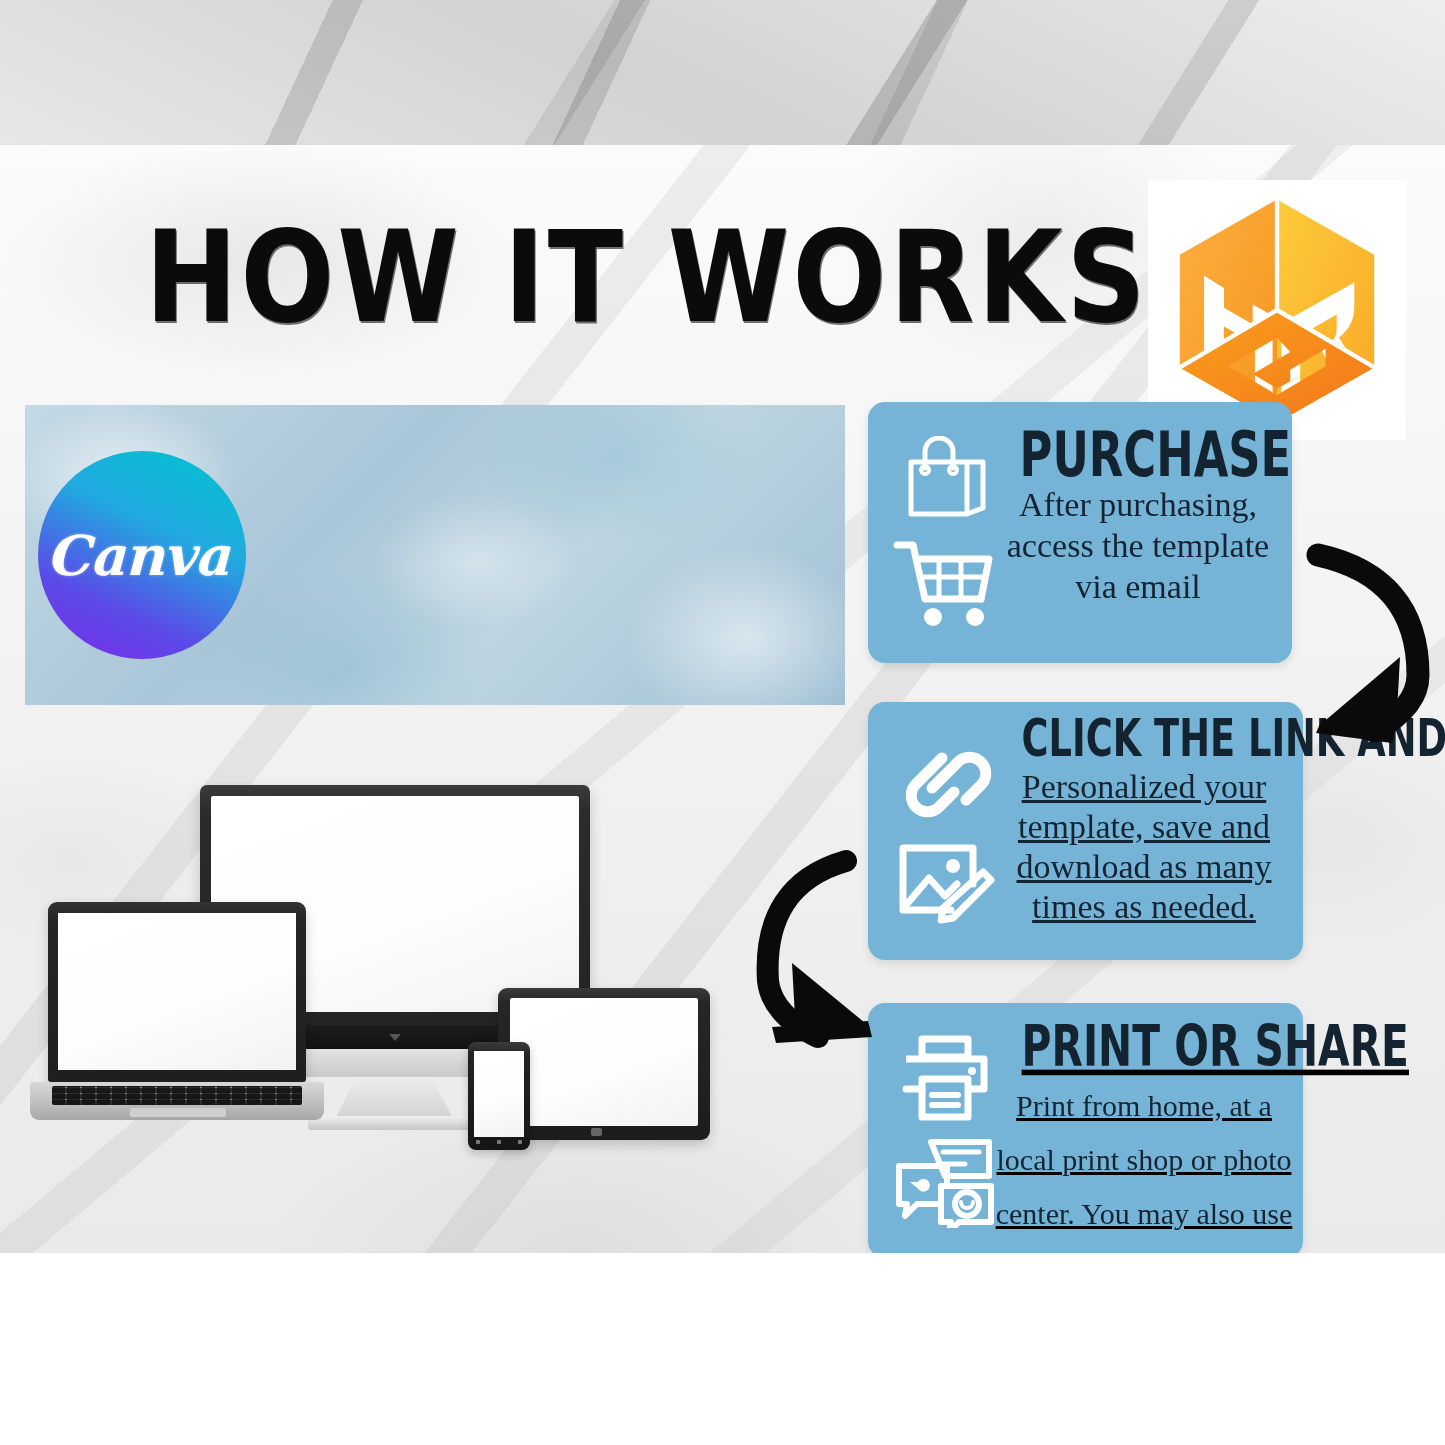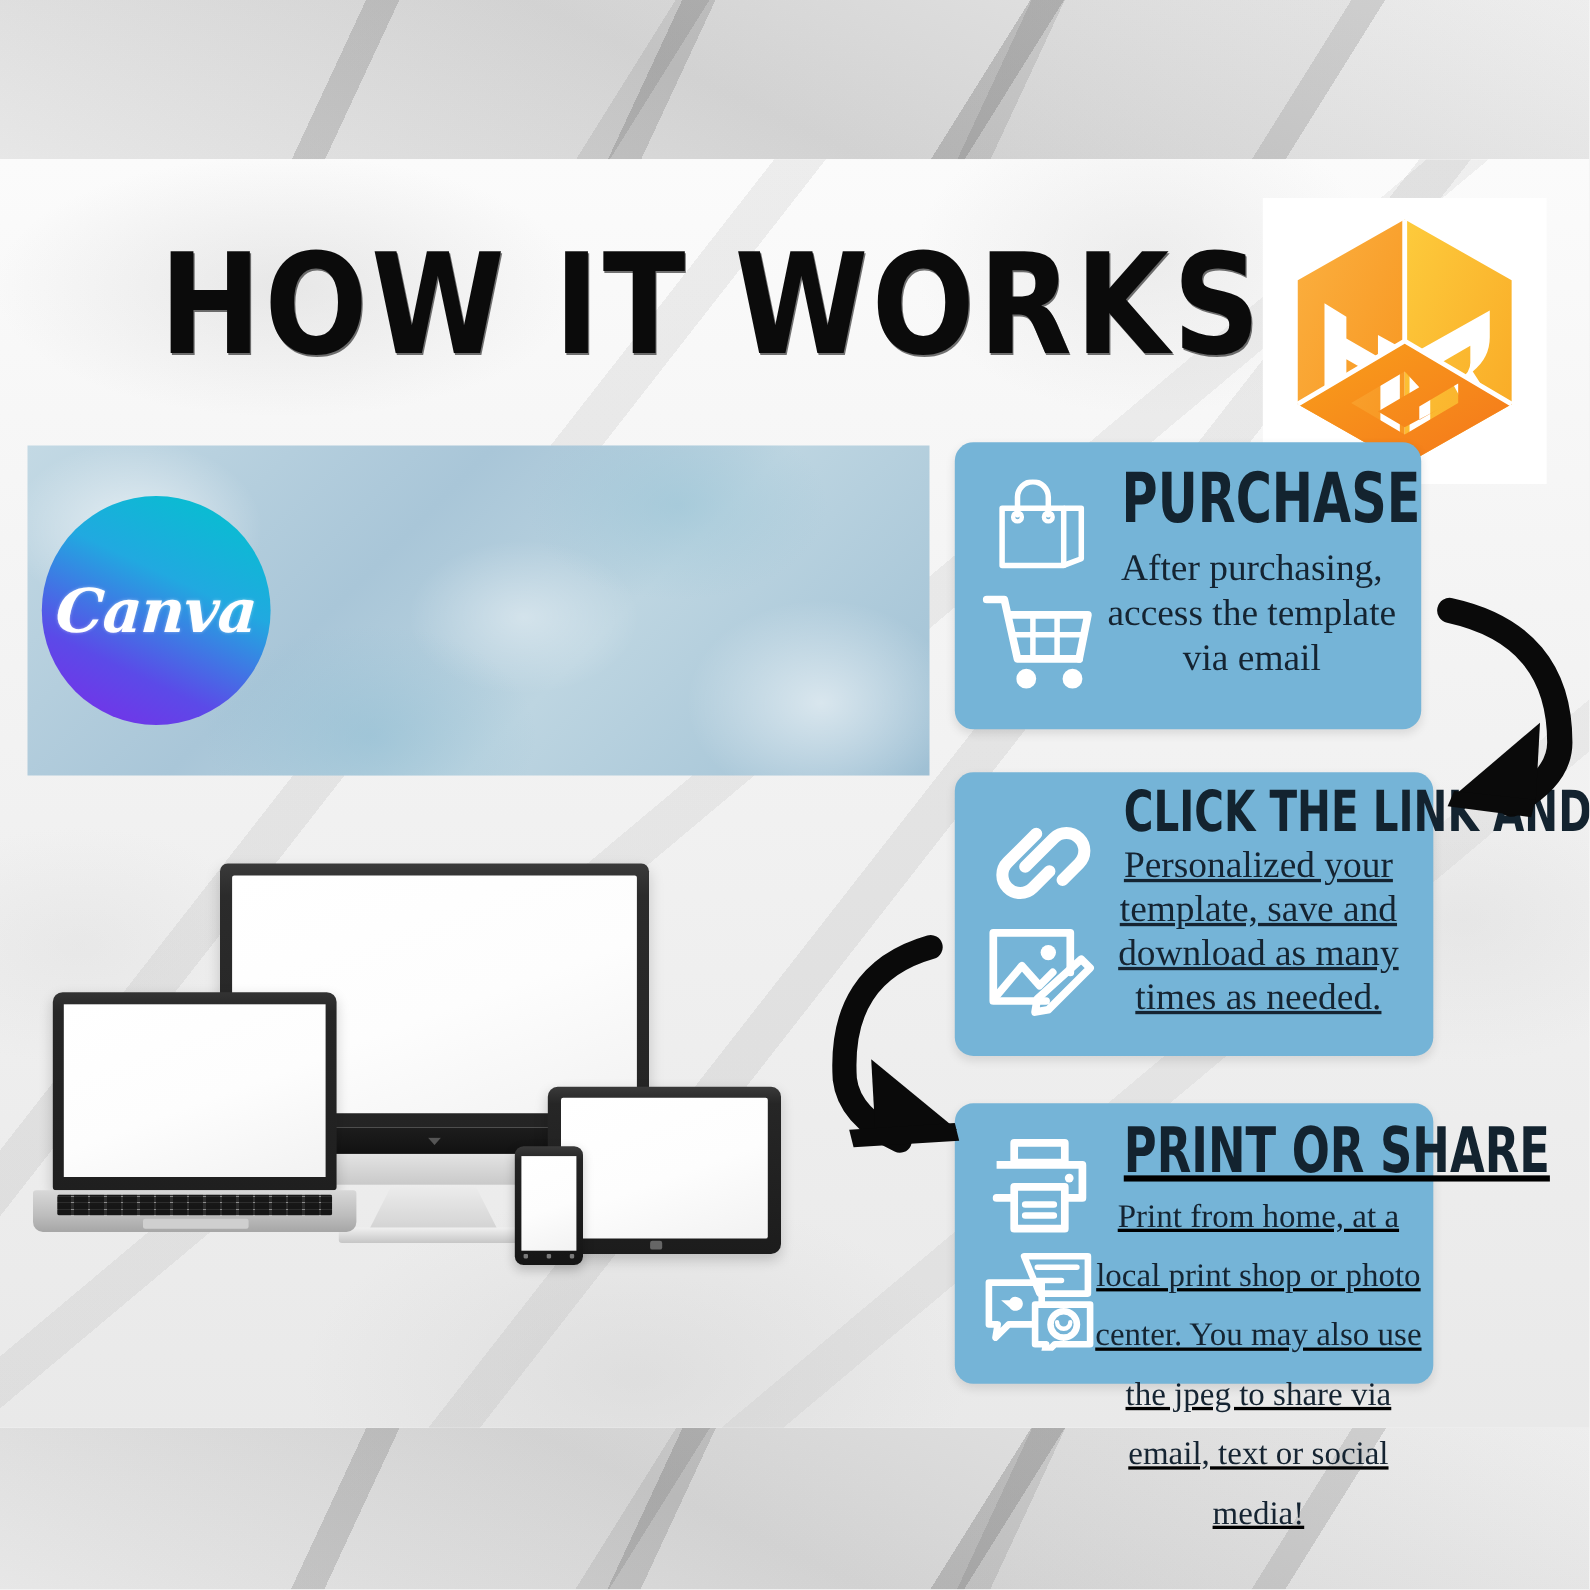--- a/index.html
+++ b/index.html
@@ -6,21 +6,21 @@
 
   html, body {
     width:1445px; height:1445px;
     font-family:"Liberation Serif", serif;
     overflow:hidden;
   }
 
   
   #page {
     position:relative;
-    width:1445px; height:1445px;
+    width:1445px; height:1253px;
     background:#ececec;
     overflow:hidden;
   }
   .paper-band {
     position:absolute; left:0; width:100%;
     background:
       linear-gradient(115deg, rgba(255,255,255,.95) 0 22%, rgba(196,196,196,.55) 22% 24%, rgba(255,255,255,.75) 24% 41%, rgba(186,186,186,.5) 41% 43%, rgba(250,250,250,.9) 43% 62%, rgba(200,200,200,.45) 62% 64%, rgba(252,252,252,.85) 64% 100%),
       linear-gradient(-58deg, rgba(255,255,255,.9) 0 18%, rgba(190,190,190,.45) 18% 20%, rgba(248,248,248,.8) 20% 37%, rgba(178,178,178,.5) 37% 39%, rgba(255,255,255,.8) 39% 58%, rgba(198,198,198,.4) 58% 60%, rgba(250,250,250,.85) 60% 100%),
       linear-gradient(25deg, rgba(235,235,235,1) 0%, rgba(214,214,214,1) 45%, rgba(240,240,240,1) 100%);
     background-blend-mode:multiply, multiply, normal;
@@ -199,21 +199,21 @@
     transform-origin:center top;
     white-space:nowrap;
   }
   #t-purchase { font-size:56px; line-height:58px; }
   #t-edit     { font-size:46px; line-height:47px; }
   #t-print    { font-size:51px; line-height:54px; }
 
   .card-desc {
     font-family:"Liberation Serif", serif;
     color:#152432;
-    margin-top:16px;
+    margin-top:4px;
   }
   #d-purchase { font-size:34px; line-height:41px; }
   #d-edit     { font-size:34px; line-height:40px; margin-top:8px;text-decoration:underline; }
   #d-print    { font-size:30px; line-height:54px; margin-top:8px; }
 
   
   .arrow { position:absolute; }
   #arrow-1 { left:1300px; top:535px; width:145px; height:225px; }
   #arrow-2 { left:752px;  top:845px; width:140px; height:215px; }
 </style>

